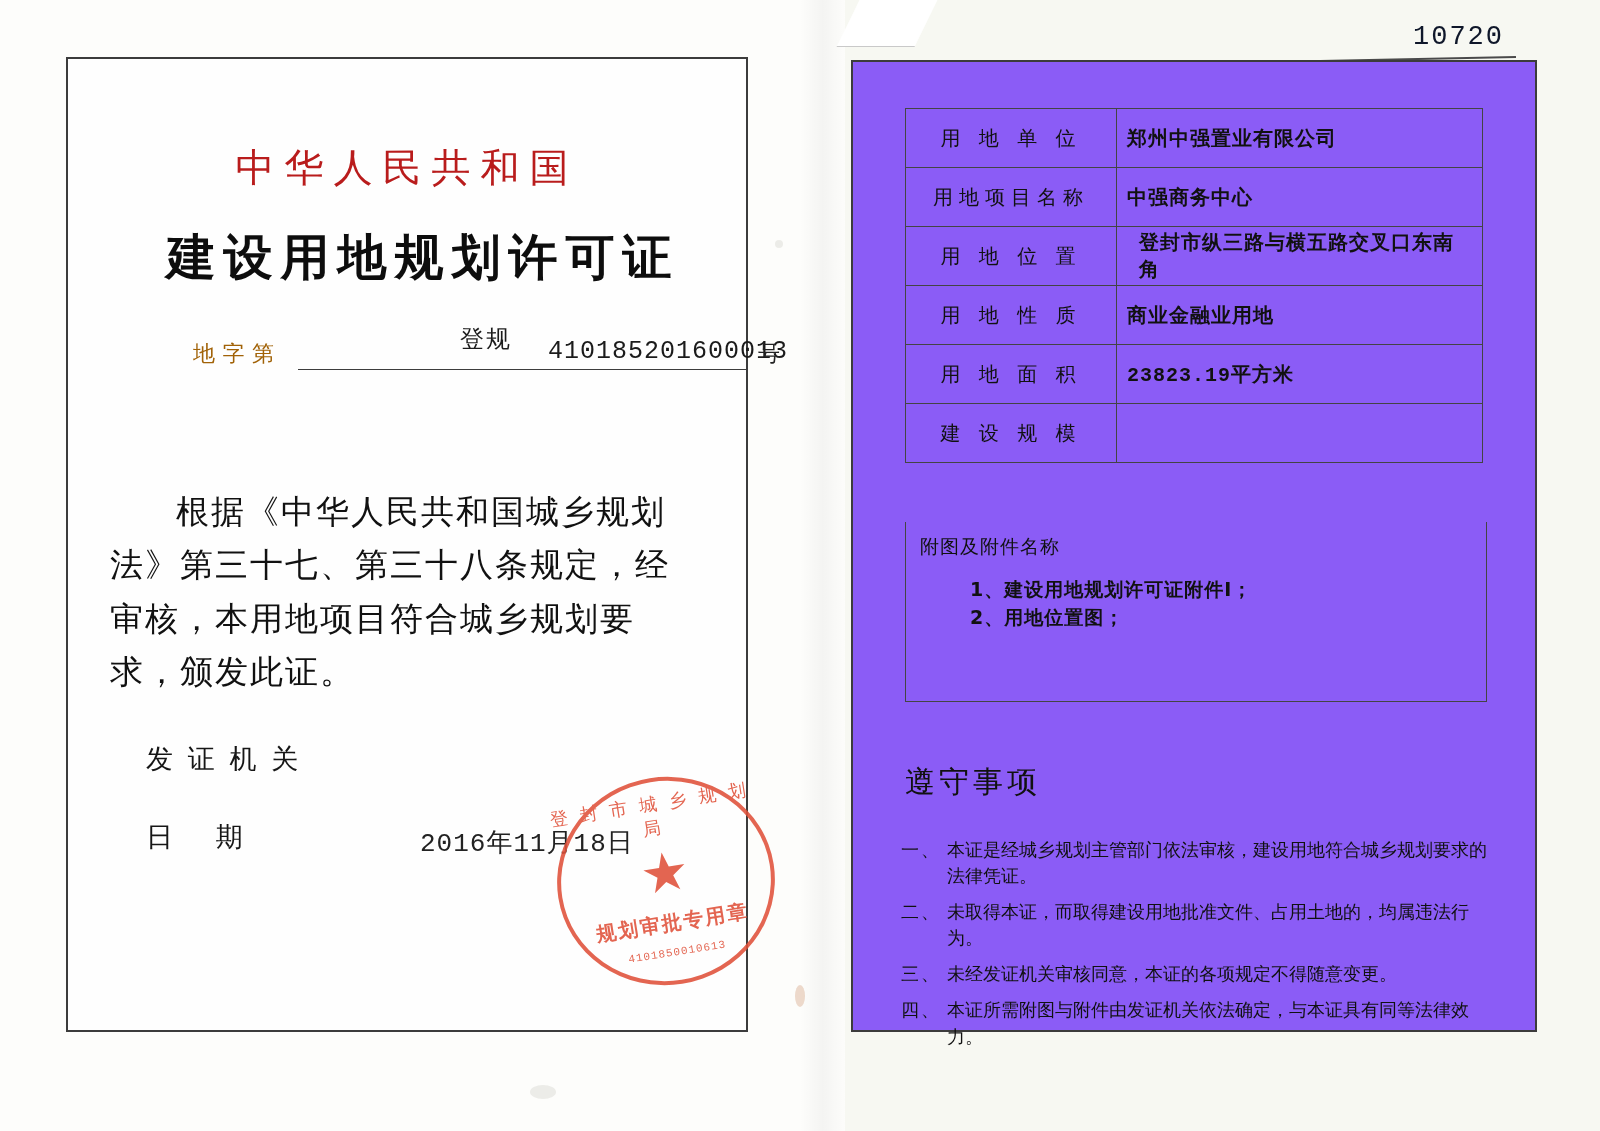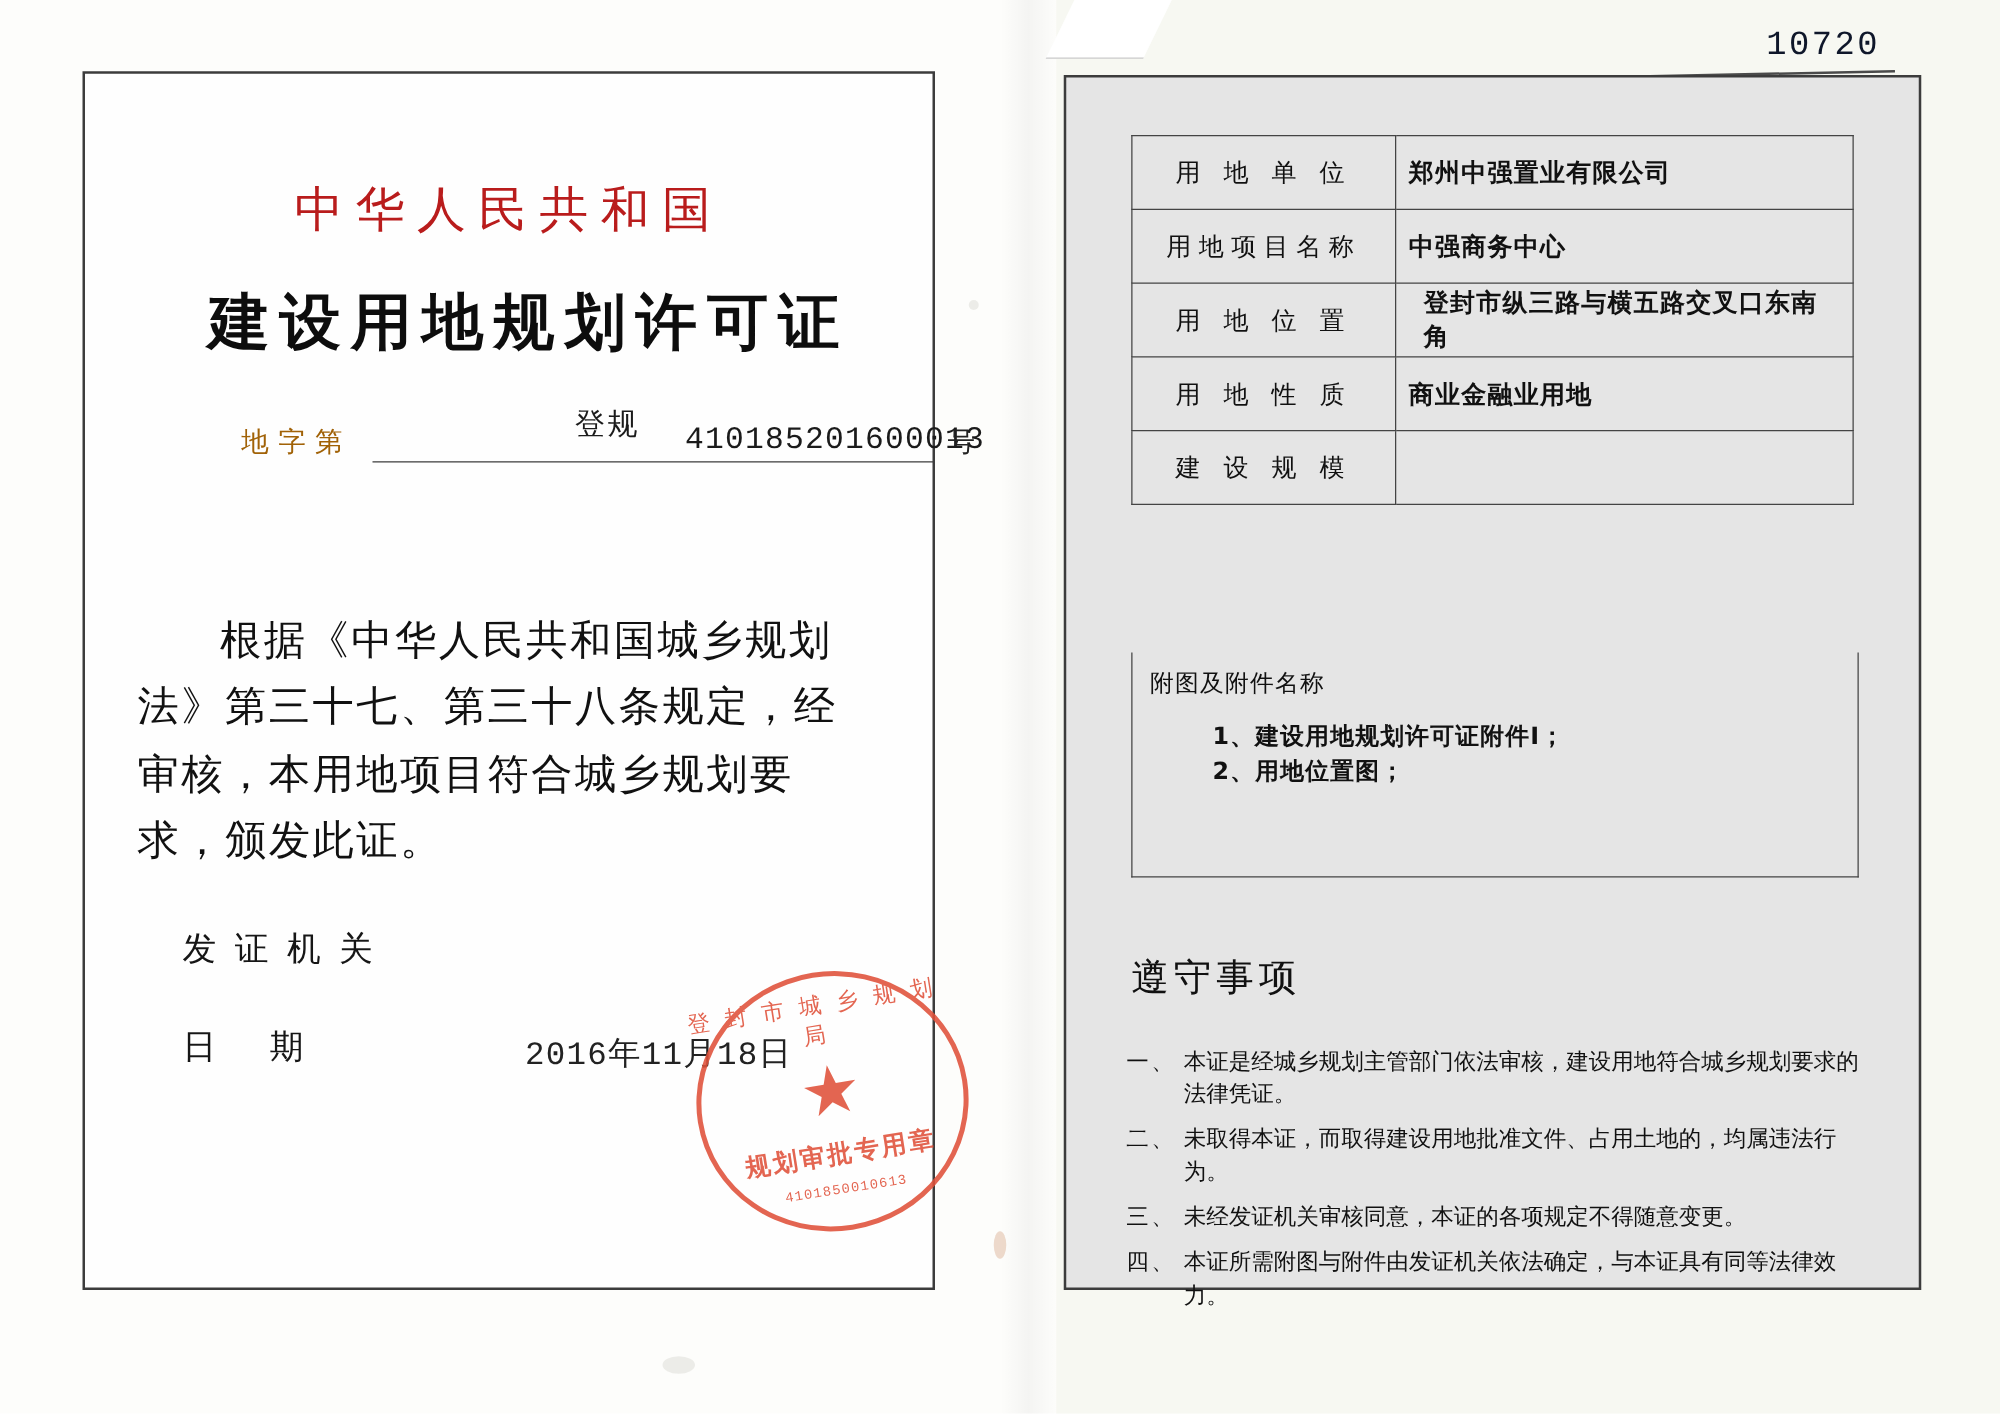--- a/index.html
+++ b/index.html
@@ -228,21 +228,21 @@
 
   
   .right-panel {
     position: absolute;
     left: 851px;
     top: 60px;
     width: 686px;
     height: 972px;
     border: 2px solid #3c3c3c;
     box-sizing: border-box;
-    background: #e5e5e5;
+    background: #8b5cf6;
   }
 
   table.info {
     position: absolute;
     left: 52px;
     top: 46px;
     width: 578px;
     border-collapse: collapse;
     table-layout: fixed;
   }
@@ -394,20 +394,24 @@
         <td class="lbl">用地项目名称</td>
         <td class="val">中强商务中心</td>
       </tr>
       <tr>
         <td class="lbl">用 地 位 置</td>
         <td class="val" style="padding-left:22px;">登封市纵三路与横五路交叉口东南角</td>
       </tr>
       <tr>
         <td class="lbl">用 地 性 质</td>
         <td class="val">商业金融业用地</td>
+      </tr>
+      <tr>
+        <td class="lbl">用 地 面 积</td>
+        <td class="val mono">23823.19平方米</td>
       </tr>
       <tr>
         <td class="lbl">建 设 规 模</td>
         <td class="val"></td>
       </tr>
     </tbody>
   </table>
 
   <div class="attach-box">
     <div class="attach-title">附图及附件名称</div>

